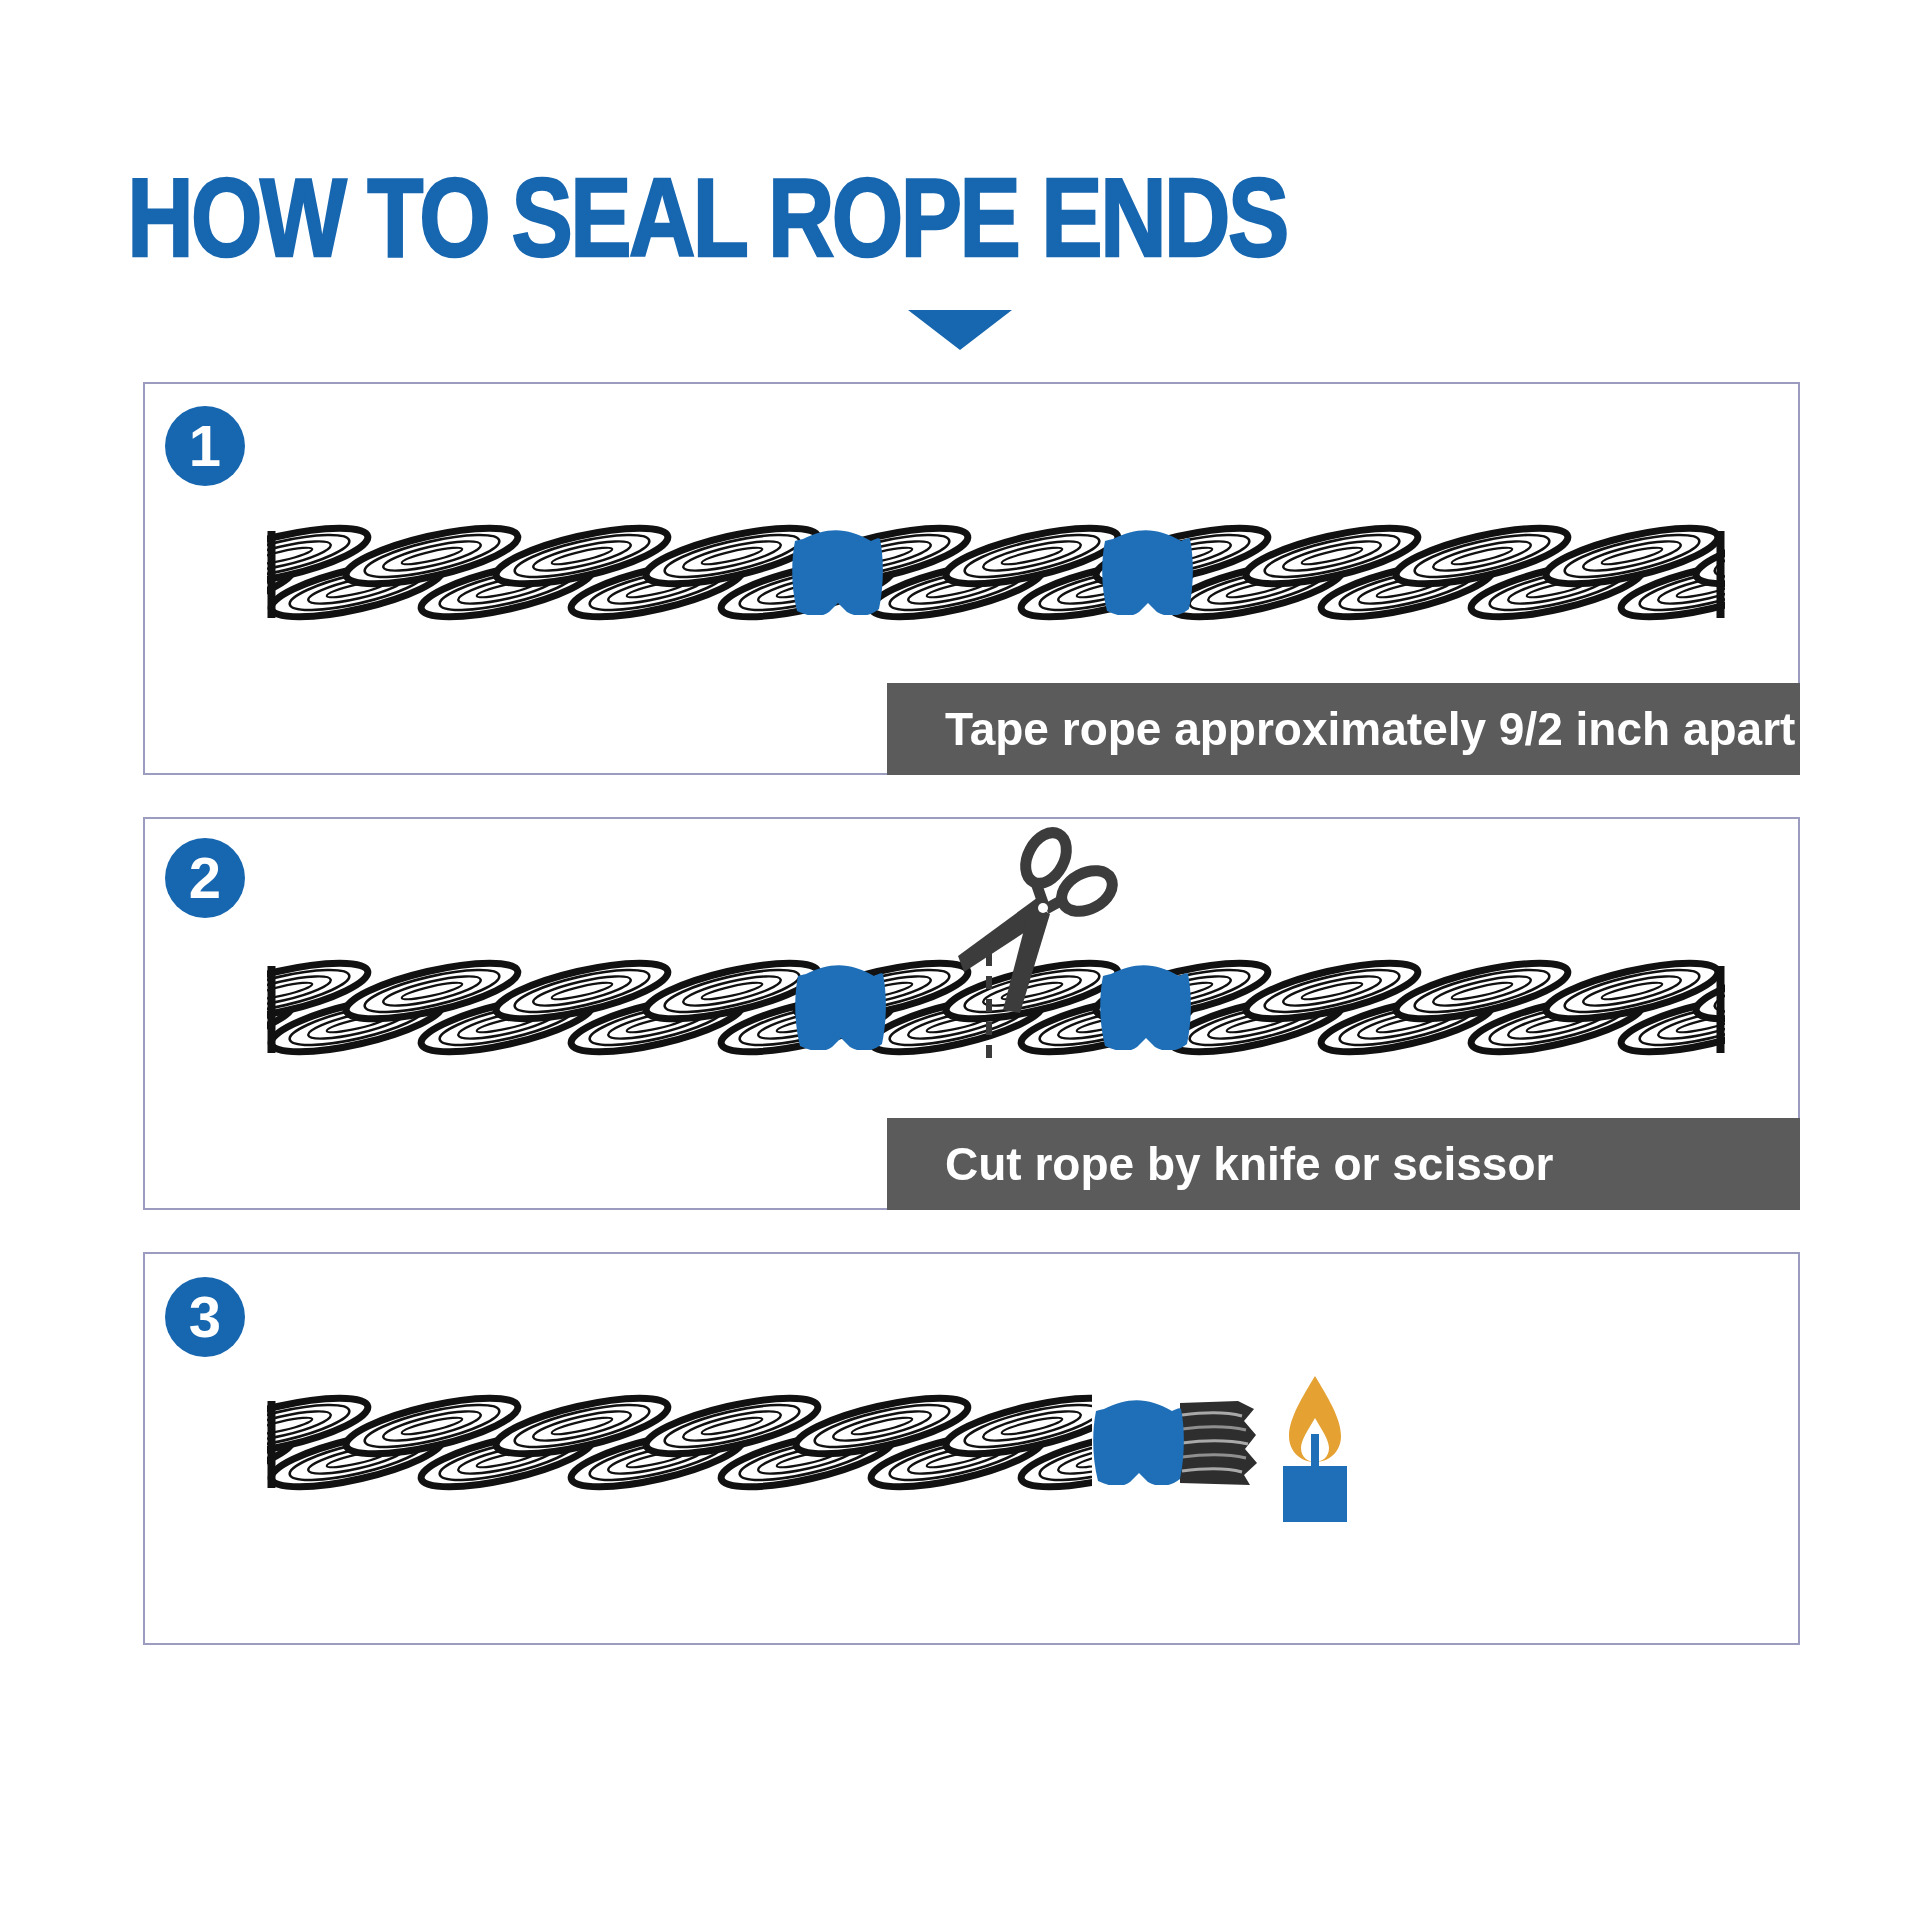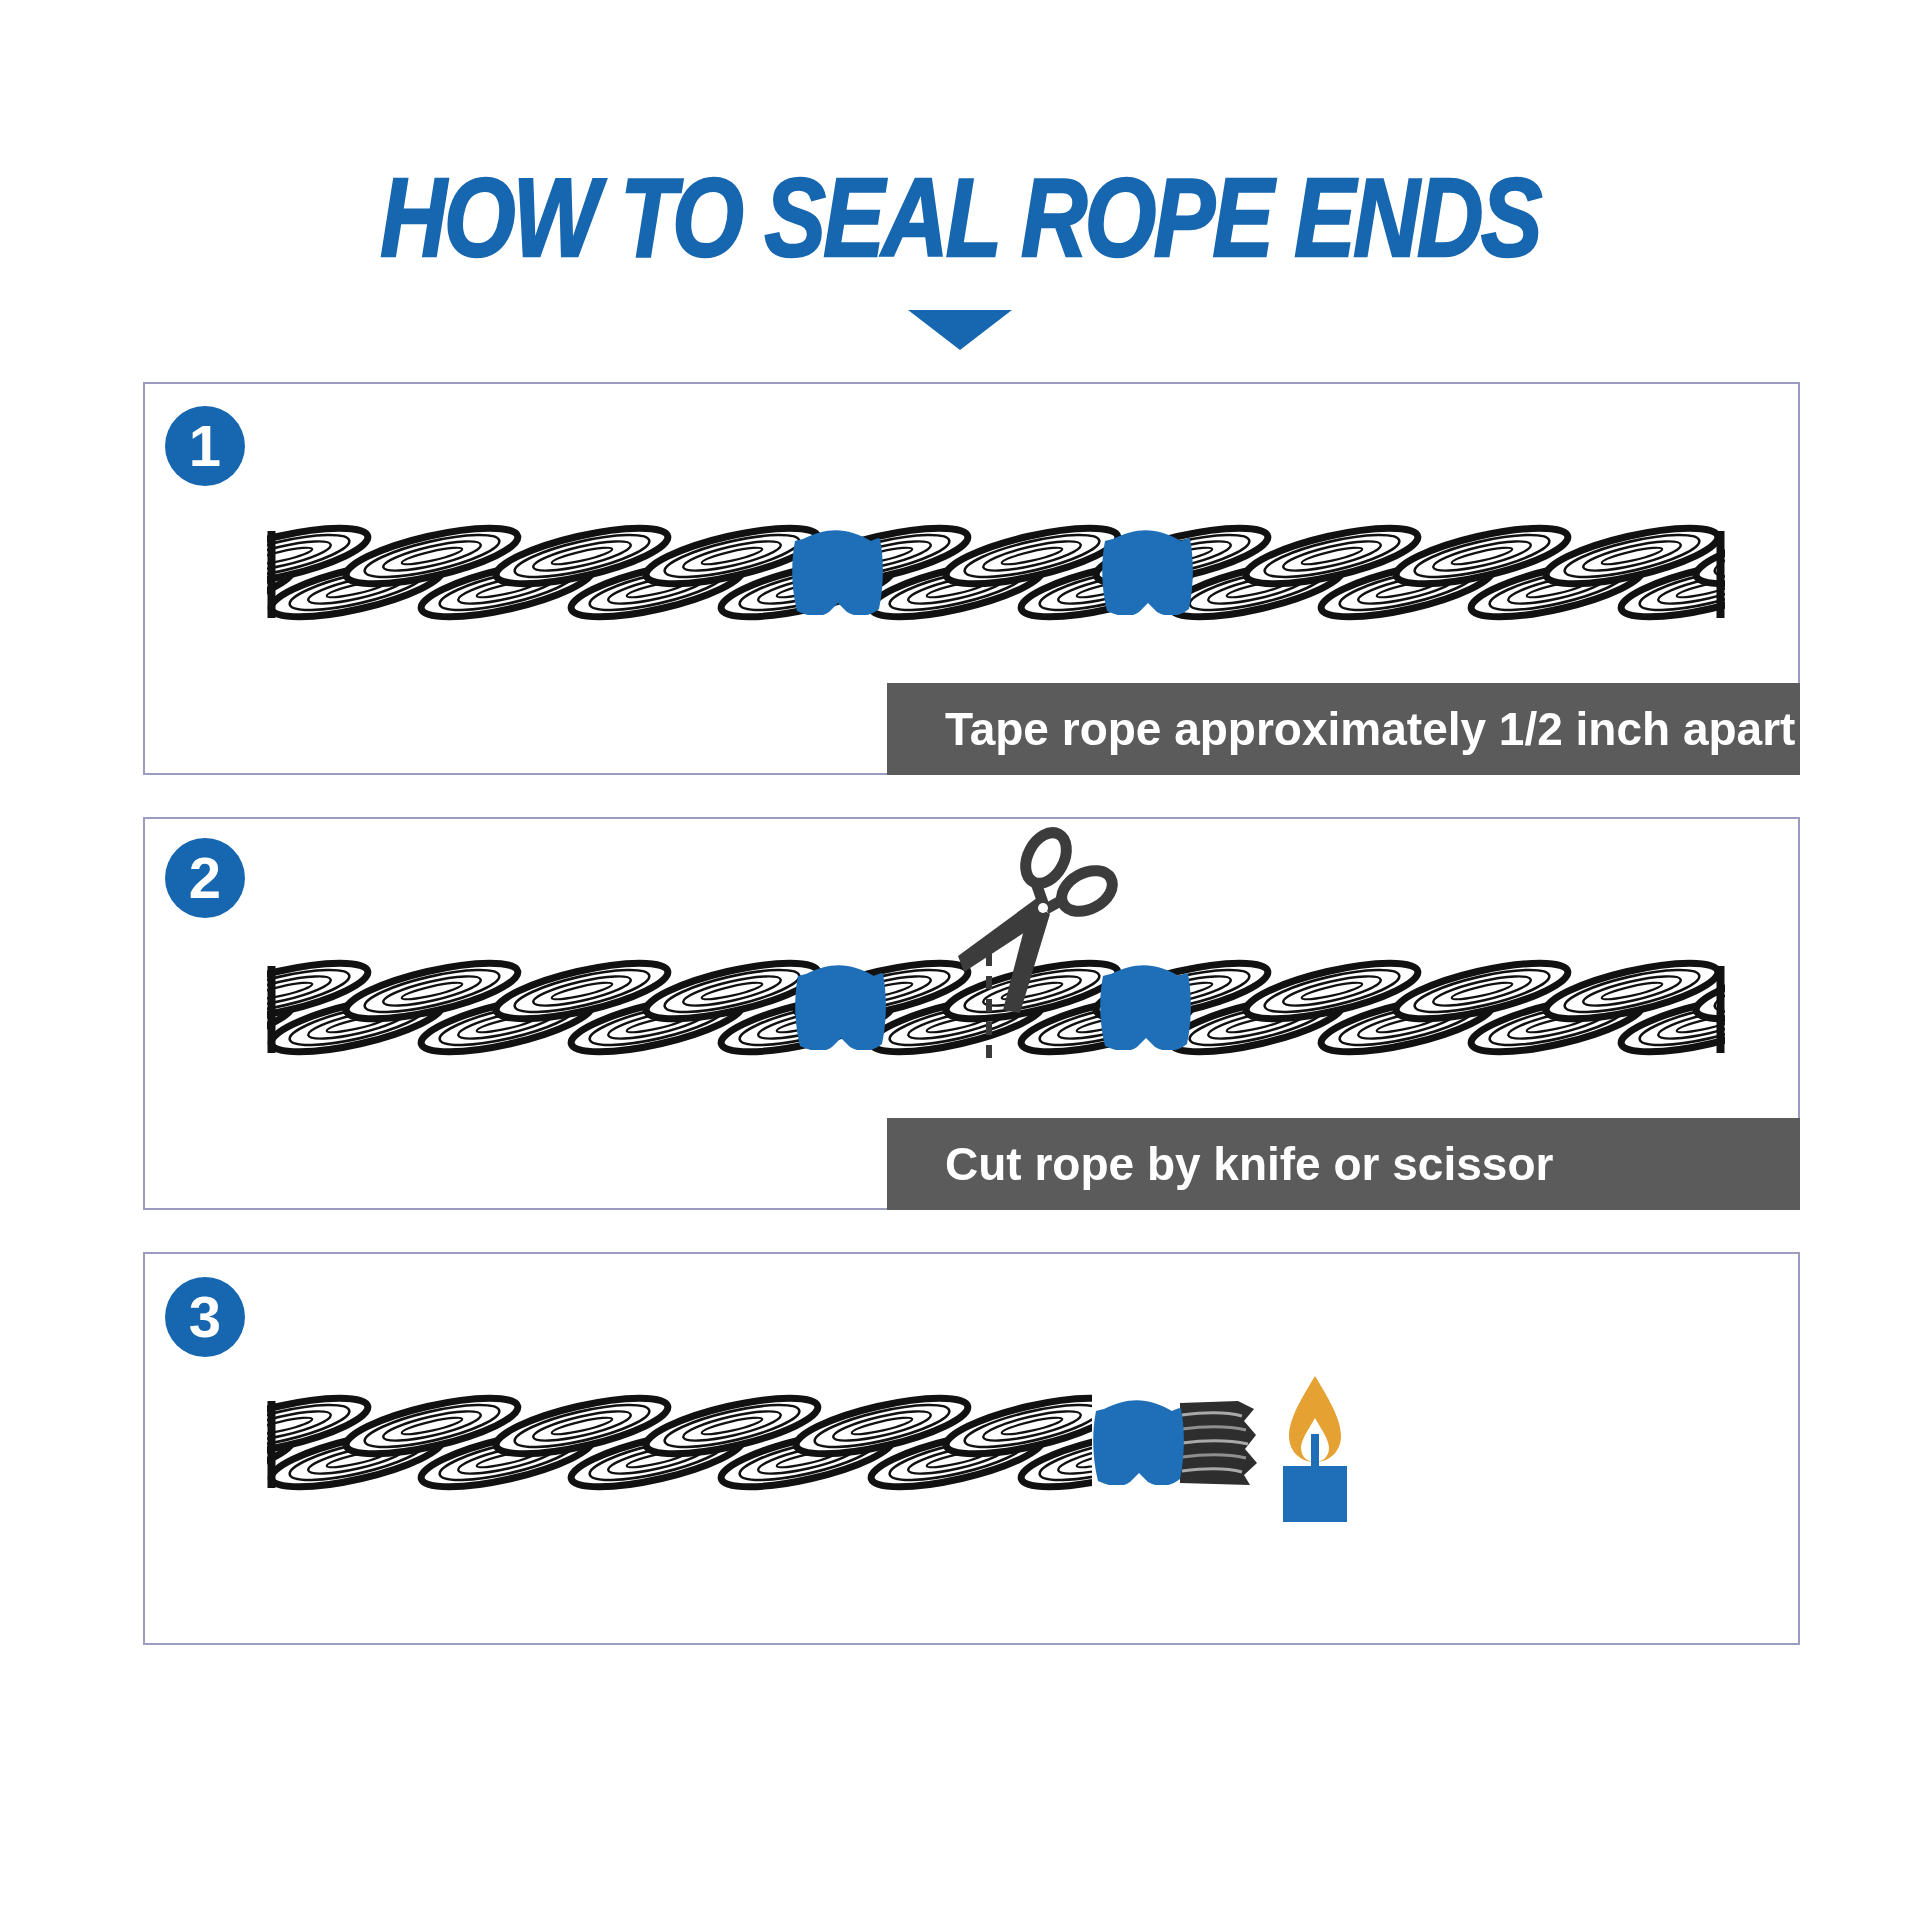--- a/index.html
+++ b/index.html
@@ -1,23 +1,23 @@
 <!DOCTYPE html>
 <html><head>
 <meta charset="utf-8">
 <style>
   html,body{margin:0;padding:0;background:#fff;}
   .canvas{
     position:relative;width:1920px;height:1920px;background:#ffffff;overflow:hidden;
     font-family:"Liberation Sans", sans-serif;
   }
   .title{
-    position:absolute;left:0;top:162px;width:1920px;text-align:center;
+    position:absolute;left:0;top:162px;width:1920px;
     font-size:112px;font-weight:800;color:#1766B0;letter-spacing:-3px;line-height:1.0;
-    -webkit-text-stroke:2.5px #1766B0;white-space:nowrap;font-style:italic;
+    -webkit-text-stroke:2.5px #1766B0;white-space:nowrap;
   }
   .title .squeeze{display:inline-block;transform:scaleX(0.82);transform-origin:center;}
   .pointer{
     position:absolute;left:908px;top:310px;width:0;height:0;
     border-left:52px solid transparent;border-right:52px solid transparent;
     border-top:40px solid #1766B0;
   }
   .panel{
     position:absolute;left:143px;width:1657px;height:393px;
     border:2px solid #9C9CC0;background:#ffffff;box-sizing:border-box;
@@ -120,21 +120,21 @@
       <use href="#ropeA"></use>
     </svg>
   <svg class="abs" style="left:787px;top:527px" width="100" height="88" viewBox="0 0 100 88">
       <use href="#tapeShape"></use>
     </svg>
   <svg class="abs" style="left:1097px;top:527px" width="100" height="88" viewBox="0 0 100 88">
       <use href="#tapeShape"></use>
     </svg>
 
   <div class="caption c1">
-      <span>Tape rope approximately 1/2 inch apart</span>
+      <span>Tape rope approximately 9/2 inch apart</span>
     </div>
 
   <section class="panel p2"></section>
   <div class="badge b2">
       <span>2</span>
     </div>
 
   <svg class="abs" style="left:267px;top:958px" width="1458" height="103" viewBox="0 0 1458 103">
       <use href="#ropeA"></use>
     </svg>

